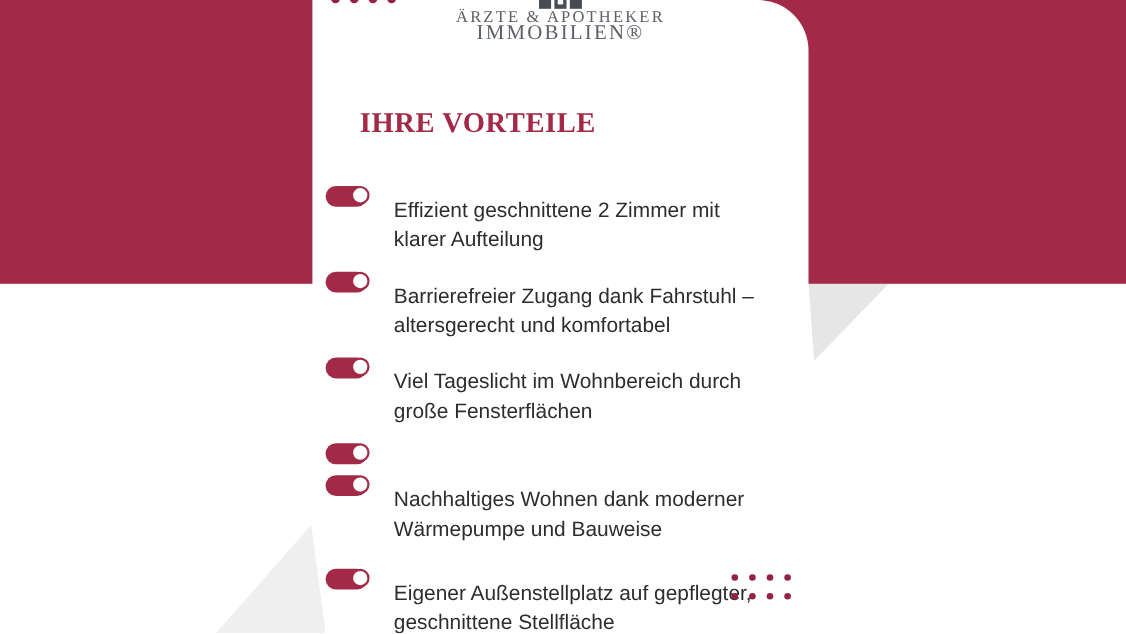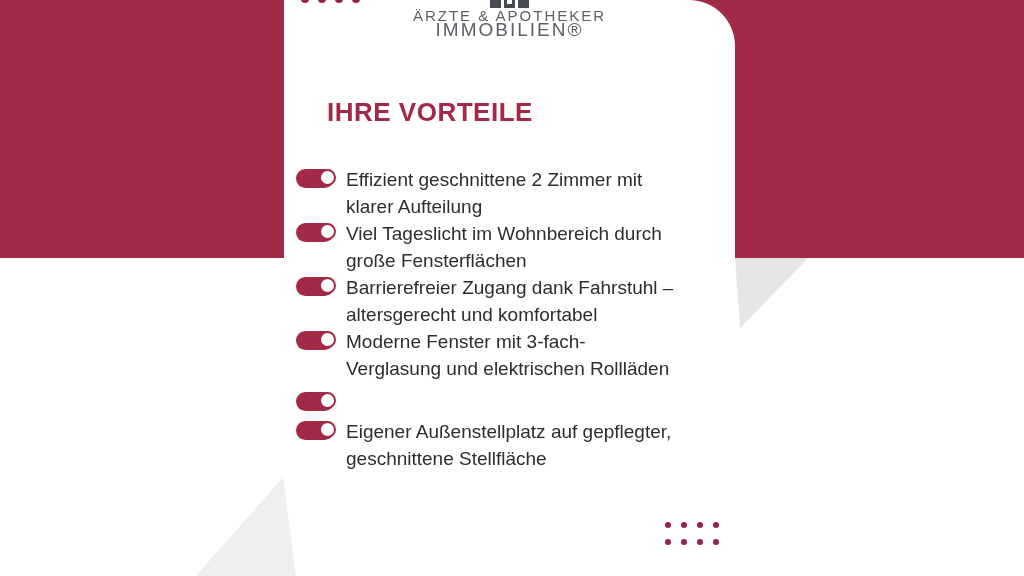--- a/index.html
+++ b/index.html
@@ -23,34 +23,34 @@
         border-top-right-radius:46px;z-index:2;}
   
   .top-dots{position:absolute;left:17px;top:-5px;display:flex;gap:9px;}
   .top-dots .dot{width:8px;height:8px;}
   .dot{border-radius:50%;background:var(--dot-red);}
   
   .logo{position:absolute;left:0;top:0;width:100%;text-align:center;color:var(--logo-gray);}
   .logo-icon{display:flex;justify-content:center;gap:3px;height:8px;margin-bottom:1px;}
   .logo-icon .blk{width:11px;height:8px;background:var(--icon-slate);position:relative;}
   .logo-icon .blk.mid::after{content:"";position:absolute;left:3px;top:0;width:5px;height:4px;background:#ffffff;}
-  .logo-name{font-family:Liberation Sans, sans-serif;font-size:15px;line-height:14px;letter-spacing:2px;}
+  .logo-name{font-family:Liberation Serif, serif;font-size:15px;line-height:14px;letter-spacing:2px;}
   .logo-name .l2{font-size:19px;}
   
   .heading{position:absolute;left:43px;top:97px;font-size:26px;font-weight:800;color:var(--brand-red);
-           letter-spacing:0.5px;}
+           letter-spacing:0.5px;font-family:Liberation Serif, serif;}
   
   .benefits{position:absolute;left:12px;top:166px;width:420px;}
   .benefit{display:flex;align-items:flex-start;}
   .benefit:nth-child(5),.benefit:nth-child(6){margin-top:7px;}
   .toggle{position:relative;flex:0 0 auto;width:38px;height:19px;margin-top:3px;margin-right:12px;
           background:var(--brand-red);border-radius:10px;display:inline-block;}
   .toggle .knob{position:absolute;right:-2px;top:0;width:13px;height:13px;background:#ffffff;
                 border:2.5px solid var(--brand-red);border-radius:50%;}
-  .btext{margin:0;font-size:19px;line-height:27px;color:var(--text-dark);white-space:pre-line;max-width:385px;}
+  .btext{margin:12px;font-size:19px;line-height:27px;color:var(--text-dark);white-space:pre-line;max-width:385px;}
   
   .bottom-dots{position:absolute;left:381px;top:522px;display:grid;grid-template-columns:repeat(4,6px);
                column-gap:10px;row-gap:11px;}
   .bottom-dots .dot{width:6px;height:6px;}
 </style>
 </head>
 <body>
 
 <div class="stage">
   <div class="red-band"></div>
@@ -85,44 +85,44 @@
       <span class="knob"></span>
     </span>
     <p class="btext">Effizient geschnittene 2 Zimmer mit
 klarer Aufteilung</p>
   </div>
 
   <div class="benefit">
     <span class="toggle">
       <span class="knob"></span>
     </span>
+    <p class="btext">Barrierefreier Zugang dank Fahrstuhl –
+altersgerecht und komfortabel</p>
+  </div>
+
+  <div class="benefit">
+    <span class="toggle">
+      <span class="knob"></span>
+    </span>
     <p class="btext">Viel Tageslicht im Wohnbereich durch
 große Fensterflächen</p>
   </div>
 
   <div class="benefit">
     <span class="toggle">
       <span class="knob"></span>
     </span>
-    <p class="btext">Barrierefreier Zugang dank Fahrstuhl –
-altersgerecht und komfortabel</p>
   </div>
 
   <div class="benefit">
     <span class="toggle">
       <span class="knob"></span>
     </span>
-    <p class="btext">Moderne Fenster mit 3-fach-
-Verglasung und elektrischen Rollläden</p>
-  </div>
-
-  <div class="benefit">
-    <span class="toggle">
-      <span class="knob"></span>
-    </span>
+    <p class="btext">Nachhaltiges Wohnen dank moderner
+Wärmepumpe und Bauweise</p>
   </div>
 
   <div class="benefit">
     <span class="toggle">
       <span class="knob"></span>
     </span>
     <p class="btext">Eigener Außenstellplatz auf gepflegter,
 geschnittene Stellfläche</p>
   </div>
 </div>

